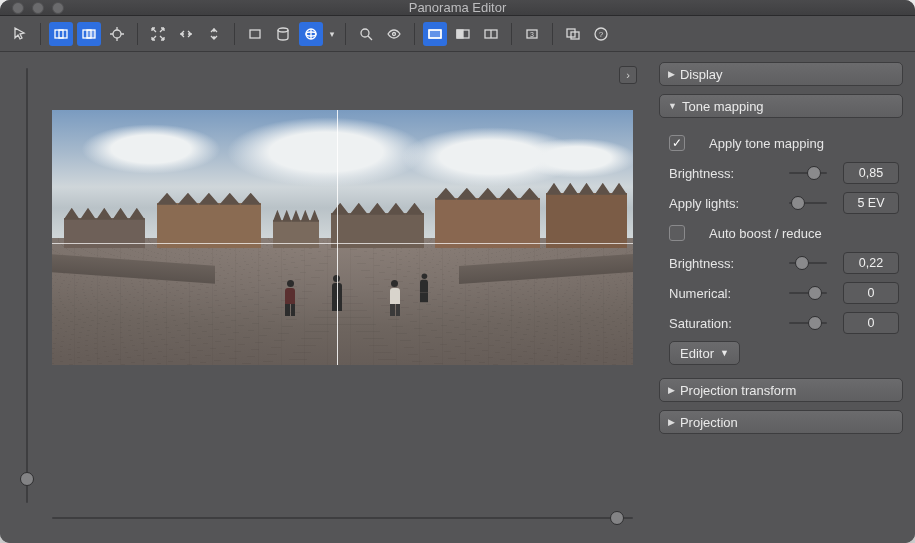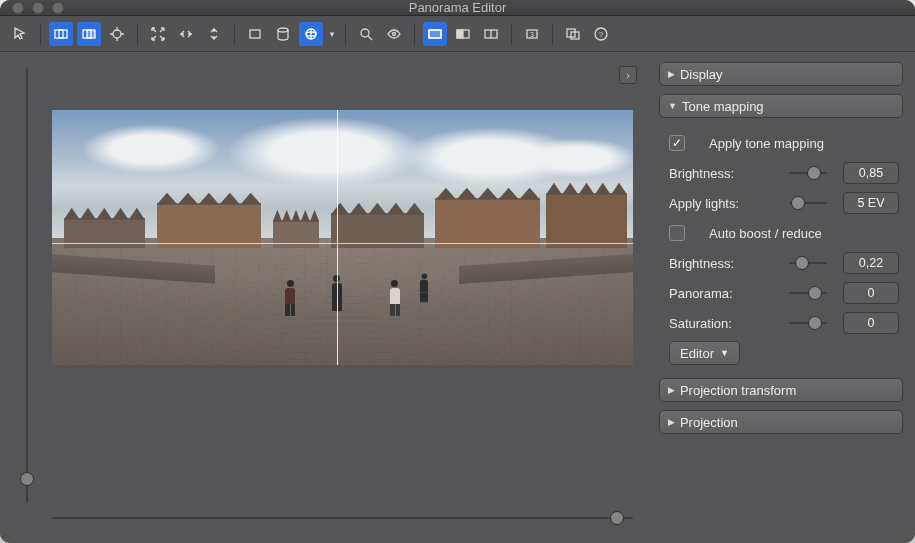--- a/index.html
+++ b/index.html
@@ -380,21 +380,21 @@
         <div class="row">
           <span class="lab">Brightness:</span>
           <div class="sliderc">
             <div class="tr"></div>
               <div class="th" style="left:15%"></div>
           </div>
           <div class="valbox">0,22</div>
         </div>
 
         <div class="row">
-          <span class="lab">Panorama:</span>
+          <span class="lab">Numerical:</span>
           <div class="sliderc">
             <div class="tr"></div>
               <div class="th" style="left:50%"></div>
           </div>
           <div class="valbox">0</div>
         </div>
 
         <div class="row">
           <span class="lab">Saturation:</span>
           <div class="sliderc">

